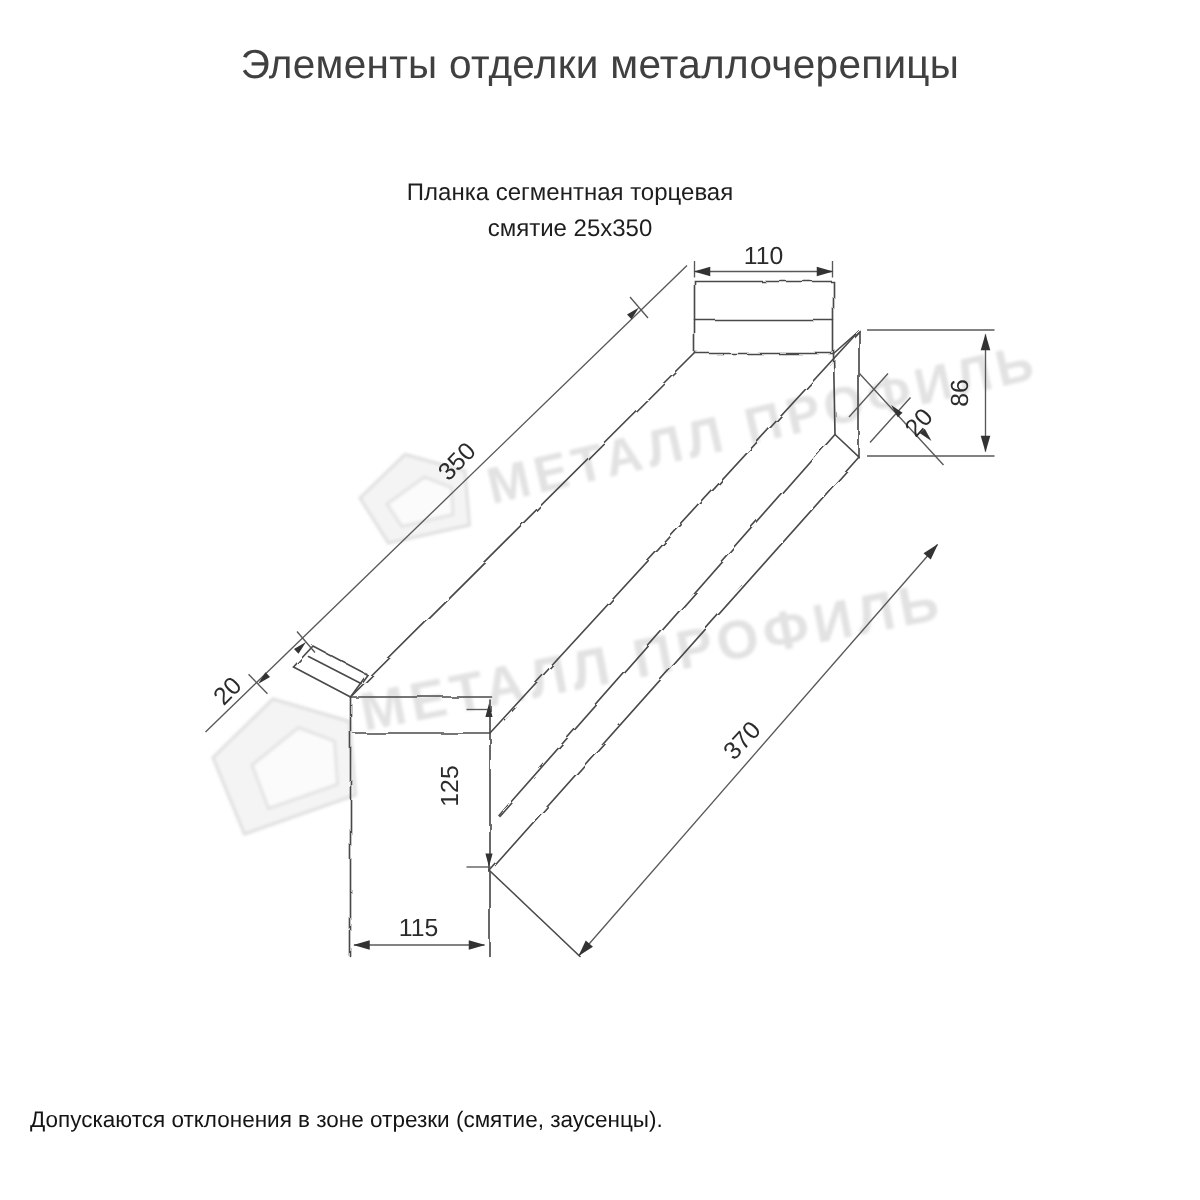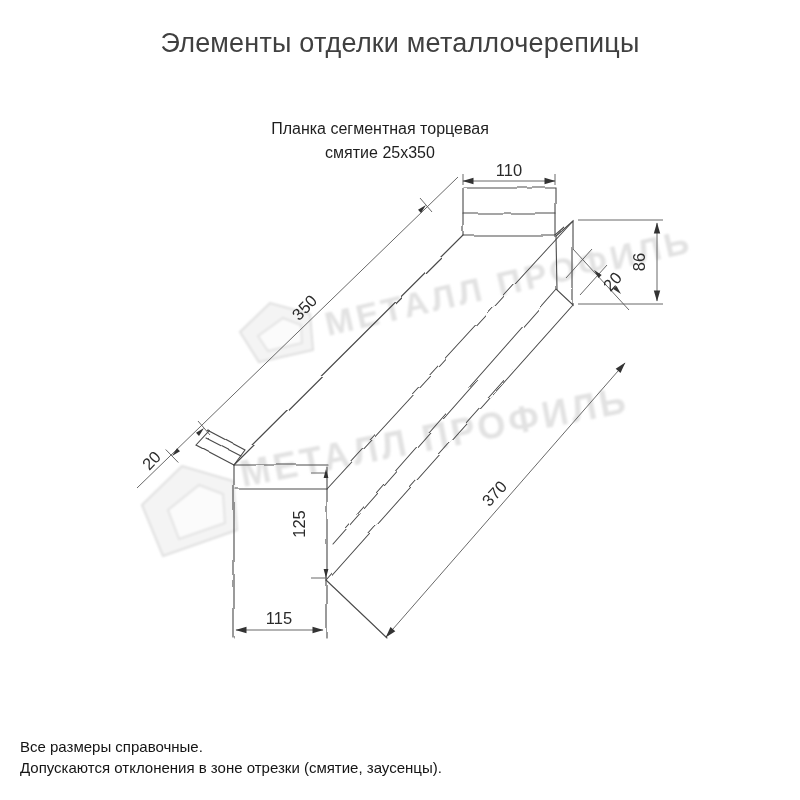--- a/index.html
+++ b/index.html
@@ -121,17 +121,16 @@
       <polygon class="arr" points="326,469 323.6,478 328.4,478"></polygon>
       <polygon class="arr" points="326,578 323.6,569 328.4,569"></polygon>
       <text class="dim" x="300" y="529" text-anchor="middle" transform="rotate(-90 300 524)">125</text>
 
       <path class="dimln" d="M236,630 L323,630" marker-start="url(#aS)" marker-end="url(#aE)"></path>
       <text class="dim" x="279" y="624" text-anchor="middle">115</text>
     </g>
   </svg>
 
   <div id="notes">
-    <div class="note-line">Все размеры справочные.</div>
     <div class="note-line">Допускаются отклонения в зоне отрезки (смятие, заусенцы).</div>
   </div>
 
 </div>
 
 </body></html>

